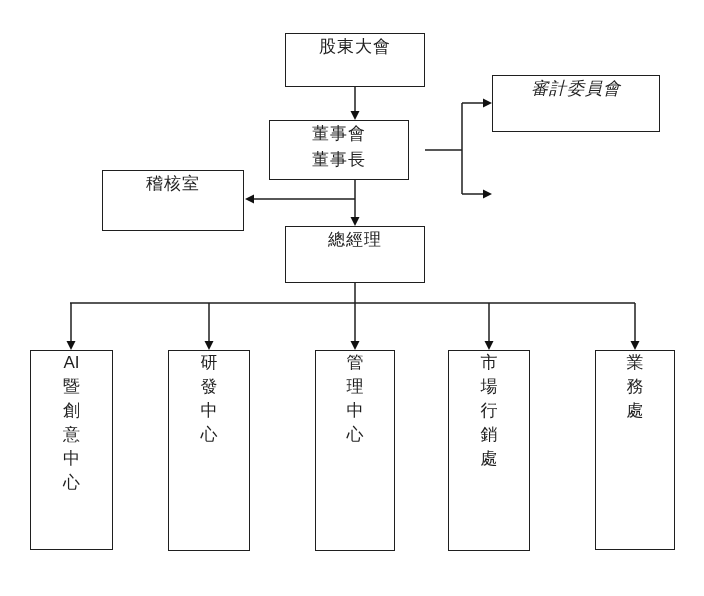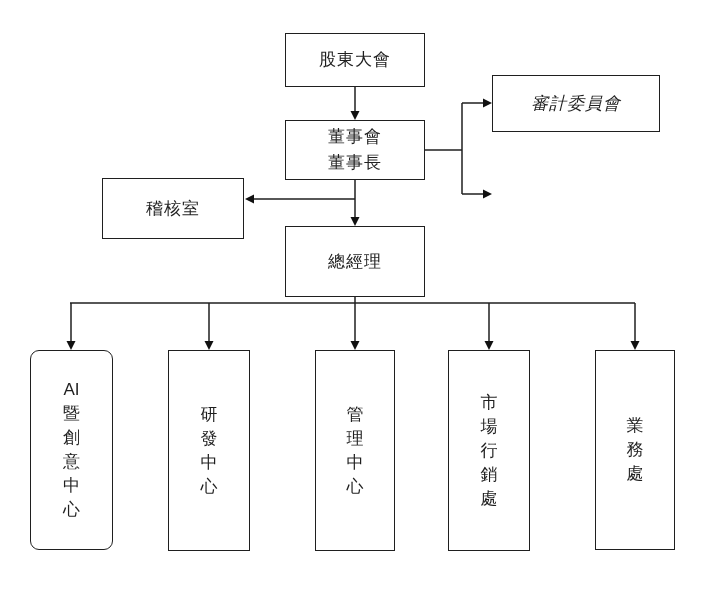--- a/index.html
+++ b/index.html
@@ -29,42 +29,41 @@
   .connectors polygon {
     fill: #111111;
     stroke: none;
   }
   .node {
     position: absolute;
     box-sizing: border-box;
     border: 1.5px solid #1f1f1f;
     background: #ffffff;
     display: flex;
-    align-items: center;
     justify-content: center;
     text-align: center;
     color: #1f1f1f;
     font-size: 17px;
   }
   .node .label {
     white-space: pre-line;
     line-height: 26px;
     letter-spacing: 1px;
   }
   .node.vertical .label {
     line-height: 24px;
     letter-spacing: 0;
   }
   #node-shareholders        { left: 285px; top: 33px;  width: 140px; height: 54px;  }
-  #node-board               { left: 285px; top: 120px; width: 140px; height: 60px;  }
+  #node-board               { left: 269px; top: 120px; width: 140px; height: 60px;  }
   #node-audit-committee     { left: 492px; top: 75px;  width: 168px; height: 57px; font-style: italic;  }
   #node-compensation-committee { left: 492px; top: 165px; width: 168px; height: 58px; }
-  #node-audit-office        { left: 102px; top: 170px; width: 142px; height: 61px; margin-top: 8px;  }
-  #node-general-manager     { left: 285px; top: 226px; width: 140px; height: 71px;  }
-  #node-ai-creative-center  { left: 30px;  top: 350px; width: 83px;  height: 200px; border-radius: 9px; }
+  #node-audit-office        { left: 102px; top: 170px; width: 142px; height: 61px;  }
+  #node-general-manager     { left: 285px; top: 226px; width: 140px; height: 57px;  }
+  #node-ai-creative-center  { left: 30px;  top: 350px; width: 83px;  height: 200px; }
   #node-rd-center           { left: 168px; top: 350px; width: 82px;  height: 201px; }
   #node-management-center   { left: 315px; top: 350px; width: 80px;  height: 201px; }
   #node-marketing-division  { left: 448px; top: 350px; width: 82px;  height: 201px; }
   #node-business-division   { left: 595px; top: 350px; width: 80px;  height: 200px; }
 </style>
 </head>
 <body>
 
 <div class="canvas">
 

